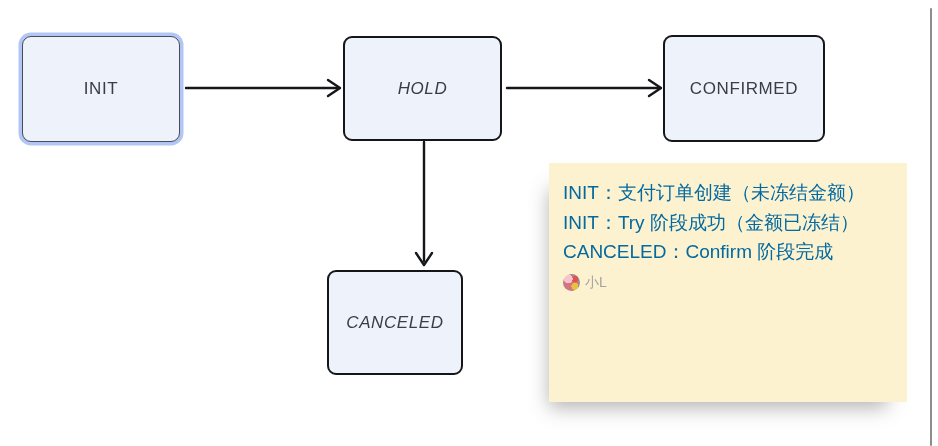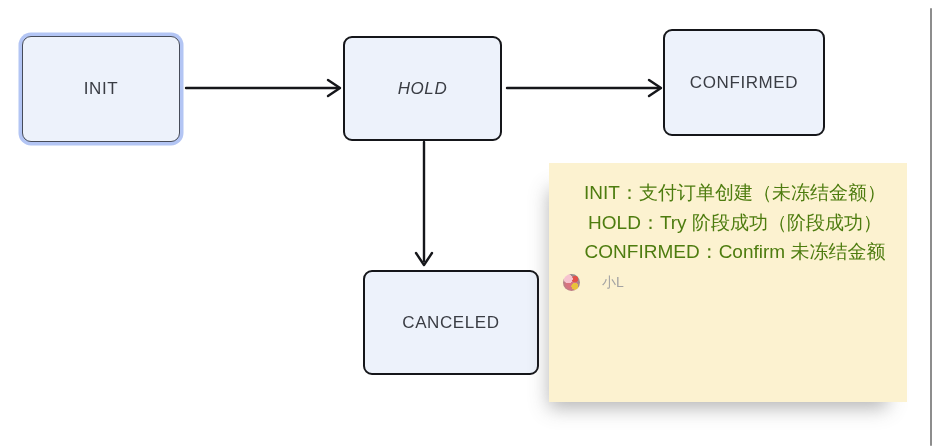--- a/index.html
+++ b/index.html
@@ -27,22 +27,22 @@
     font-size: 17px;
     color: #3a3d44;
     letter-spacing: 0.6px;
   }
   #node-init {
     left: 22px; top: 36px; width: 158px; height: 106px;
     border: 1.6px solid #474c59;
     box-shadow: 0 0 0 3.5px rgba(154, 177, 240, 0.75);
   }
   #node-hold      { left: 343px; top: 36px;  width: 159px; height: 105px; font-style: italic; }
-  #node-confirmed { left: 663px; top: 29px;  width: 162px; height: 107px; }
-  #node-canceled  { left: 363px; top: 270px; width: 176px; height: 105px; }
+  #node-confirmed { left: 663px; top: 35px;  width: 162px; height: 107px; }
+  #node-canceled  { left: 327px; top: 270px; width: 136px; height: 105px; font-style: italic; }
 
   
   #arrows {
     position: absolute;
     left: 0; top: 0; width: 938px; height: 446px;
     pointer-events: none;
   }
 
   
   .note {
@@ -50,28 +50,27 @@
     left: 549px; top: 163px;
     width: 358px; height: 239px;
     box-sizing: border-box;
     background: #fcf2d0;
     padding: 15px 0 0 14px;
     box-shadow: -10px 16px 18px -10px rgba(90, 90, 90, 0.45);
   }
   .note .line {
     font-size: 19px;
     line-height: 29.5px;
-    color: #4d7c0f;
+    color: #0369a1;
     white-space: nowrap;
-    text-align: center;
   }
   .author-row {
     display: flex;
     align-items: center;
-    gap: 22px;
+    gap: 5px;
     margin-top: 7px;
   }
   .avatar {
     width: 17px; height: 17px;
     border-radius: 50%;
     background:
       radial-gradient(circle at 30% 28%, #f6c3cf 0 26%, rgba(0,0,0,0) 27%),
       radial-gradient(circle at 72% 30%, #e2524a 0 18%, rgba(0,0,0,0) 19%),
       radial-gradient(circle at 70% 72%, #e8c23d 0 20%, rgba(0,0,0,0) 21%),
       radial-gradient(circle at 45% 60%, #d9737f 0 30%, #8f8f8f 75%);
@@ -127,22 +126,22 @@
   <div class="node" id="node-confirmed">
     <span class="label">CONFIRMED</span>
   </div>
 
   <div class="node" id="node-canceled">
     <span class="label">CANCELED</span>
   </div>
 
   <div class="note">
     <div class="line">INIT：支付订单创建（未冻结金额）</div>
-    <div class="line">HOLD：Try 阶段成功（阶段成功）</div>
-    <div class="line">CONFIRMED：Confirm 未冻结金额</div>
+    <div class="line">INIT：Try 阶段成功（金额已冻结）</div>
+    <div class="line">CANCELED：Confirm 阶段完成</div>
     <div class="author-row">
       <span class="avatar"></span>
       <span class="author-name">小L</span>
     </div>
   </div>
 
   <div class="divider"></div>
 
 </div>
 

